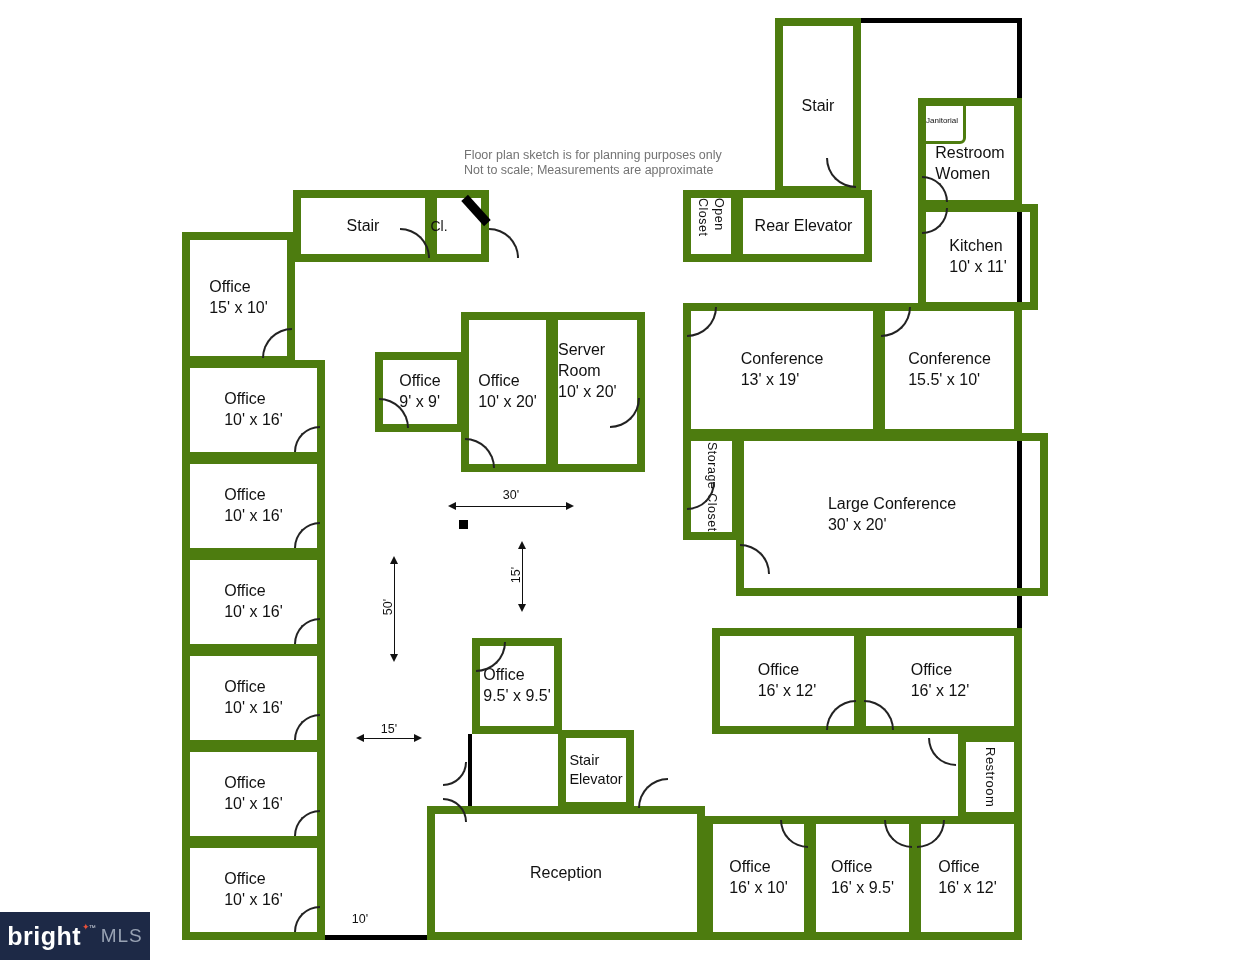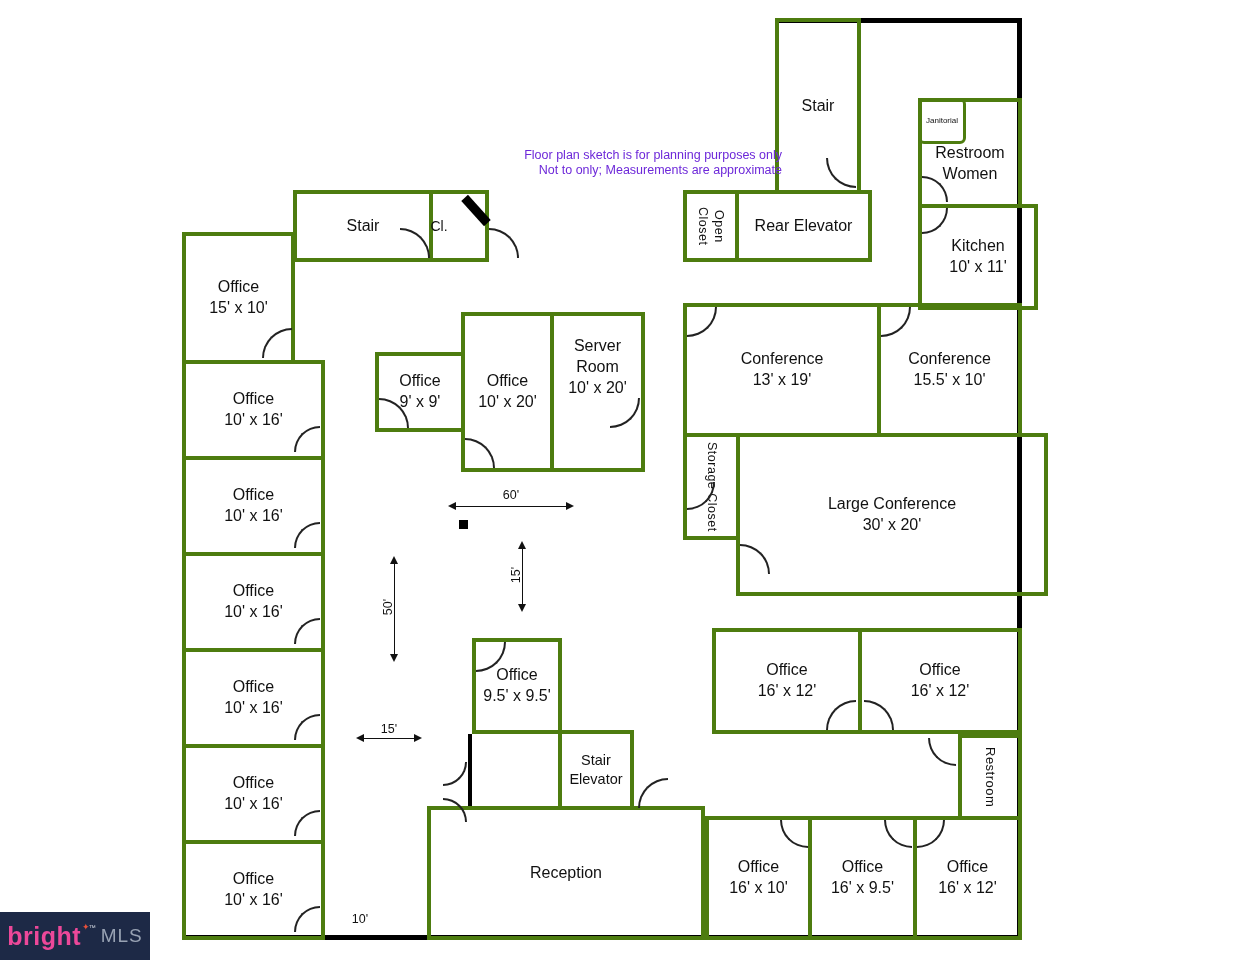--- a/index.html
+++ b/index.html
@@ -1,22 +1,22 @@
 <!DOCTYPE html>
 <html><head>
 <meta charset="utf-8">
 <style>
   html,body{margin:0;padding:0;background:#fff;}
   body{font-family:"Liberation Sans", sans-serif;color:#111;}
   #canvas{position:relative;width:1243px;height:960px;background:#ffffff;overflow:hidden;}
 
   .wall{position:absolute;background:#000;}
 
-  .room{position:absolute;border:4px solid #4d7c0f;box-sizing:border-box;
-        display:flex;align-items:center;justify-content:center;text-align:center;background:transparent;}
+  .room{position:absolute;border:8px solid #4d7c0f;box-sizing:border-box;
+        display:flex;align-items:center;justify-content:center;text-align:left;background:transparent;}
   .room.thin{border-width:3px;border-radius:6px;}
   .lbl{white-space:pre-line;font-size:16px;line-height:1.3;color:#111;}
   .lbl.tiny{font-size:8px;}
   .lbl.vert{writing-mode:vertical-rl;font-size:12.5px;letter-spacing:.5px;}
 
   .arc{position:absolute;box-sizing:border-box;}
   .arc-tl{border-top:2px solid #222;border-left:2px solid #222;border-top-left-radius:100%;}
   .arc-tr{border-top:2px solid #222;border-right:2px solid #222;border-top-right-radius:100%;}
   .arc-bl{border-bottom:2px solid #222;border-left:2px solid #222;border-bottom-left-radius:100%;}
   .arc-br{border-bottom:2px solid #222;border-right:2px solid #222;border-bottom-right-radius:100%;}
@@ -31,26 +31,26 @@
   .dimv{position:absolute;width:0;border-left:1.6px solid #111;}
   .dimv::before{content:"";position:absolute;top:-2px;left:-4.8px;width:0;height:0;
     border:4px solid transparent;border-top:0;border-bottom:8px solid #111;}
   .dimv::after{content:"";position:absolute;bottom:-2px;left:-4.8px;width:0;height:0;
     border:4px solid transparent;border-bottom:0;border-top:8px solid #111;}
   .dim-label{position:absolute;font-size:12.5px;color:#111;text-align:center;}
   .dim-label.rot{transform:rotate(-90deg);}
 
   .sq{position:absolute;background:#000;}
 
-  .disclaimer{position:absolute;left:500px;top:148px;width:282px;text-align:right;
-    font-size:12.5px;line-height:1.2;color:#6d28d9;}
+  .disclaimer{position:absolute;left:464px;top:148px;width:282px;text-align:left;
+    font-size:12.5px;line-height:1.2;color:#737373;}
 
   .logo{position:absolute;left:0;top:912px;width:150px;height:48px;background:#1d2946;
     display:flex;align-items:center;justify-content:center;}
-  .logo-brand{color:#ec4899;font-weight:700;font-size:25px;letter-spacing:.5px;}
+  .logo-brand{color:#ffffff;font-weight:700;font-size:25px;letter-spacing:.5px;}
   .logo-accent{color:#e8503a;font-size:9px;position:relative;top:-9px;left:1px;}
   .logo-tm{color:#cfd4de;font-size:7px;position:relative;top:-9px;}
   .logo-mls{color:#98a2b3;font-size:19px;letter-spacing:1px;margin-left:5px;}
 </style>
 </head>
 <body>
 
 <div id="canvas">
 
   <div class="wall" style="left:775px;top:18px;width:247px;height:5px"></div>
@@ -212,37 +212,37 @@
   <div class="arc arc-tl" style="left:294px;top:618px;width:26px;height:26px"></div>
   <div class="arc arc-tl" style="left:294px;top:714px;width:26px;height:26px"></div>
   <div class="arc arc-tl" style="left:294px;top:810px;width:26px;height:26px"></div>
   <div class="arc arc-tl" style="left:294px;top:906px;width:26px;height:26px"></div>
   <div class="arc arc-br" style="left:443px;top:762px;width:24px;height:24px"></div>
   <div class="arc arc-tr" style="left:443px;top:798px;width:24px;height:24px"></div>
 
   <div class="wedge" style="left:459px;top:206px;width:34px;height:9px"></div>
 
   <div class="dimh" style="left:450px;top:506px;width:122px"></div>
-  <div class="dim-label" style="left:450px;top:488px;width:122px">60'</div>
+  <div class="dim-label" style="left:450px;top:488px;width:122px">30'</div>
   <div class="sq" style="left:459px;top:520px;width:9px;height:9px"></div>
 
   <div class="dimv" style="left:522px;top:543px;height:67px"></div>
   <div class="dim-label rot" style="left:498px;top:568px;width:36px">15'</div>
 
   <div class="dimv" style="left:394px;top:558px;height:102px"></div>
   <div class="dim-label rot" style="left:370px;top:600px;width:36px">50'</div>
 
   <div class="dimh" style="left:358px;top:738px;width:62px"></div>
   <div class="dim-label" style="left:358px;top:722px;width:62px">15'</div>
 
   <div class="dim-label" style="left:340px;top:912px;width:40px">10'</div>
 
   <div class="disclaimer">
     <div>Floor plan sketch is for planning purposes only</div>
-    <div>Not to only; Measurements are approximate</div>
+    <div>Not to scale; Measurements are approximate</div>
   </div>
 
   <div class="logo">
     <span class="logo-brand">bright</span>
     <span class="logo-accent">✦</span>
     <span class="logo-tm">™</span>
     <span class="logo-mls">MLS</span>
   </div>
 
 </div>

